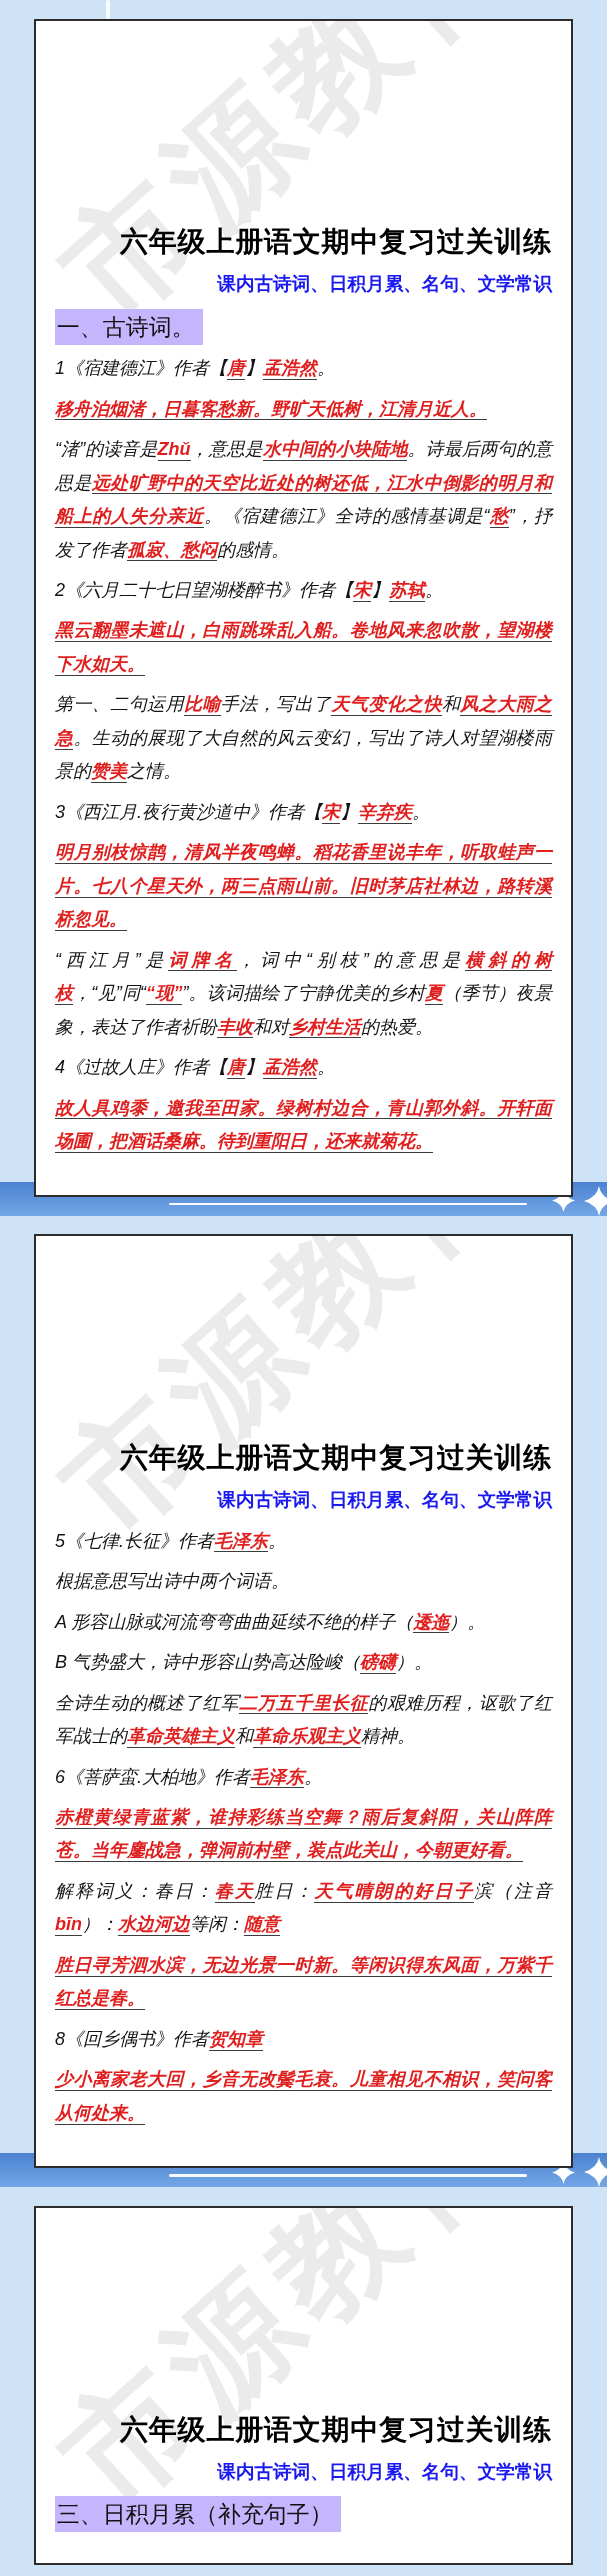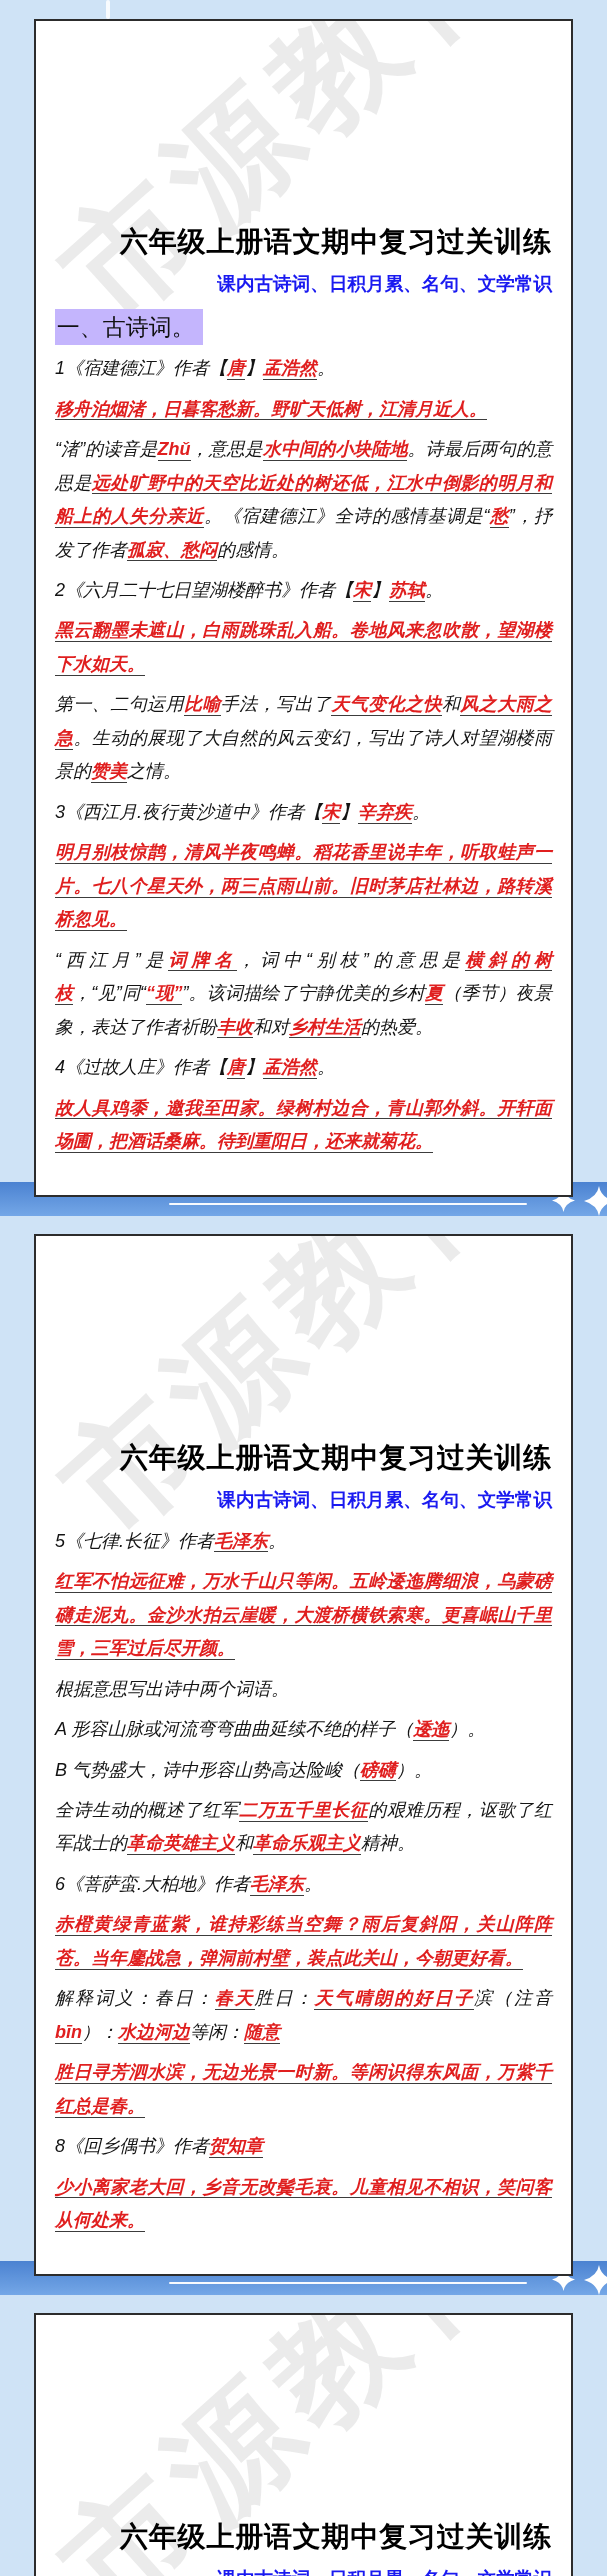--- a/index.html
+++ b/index.html
@@ -126,21 +126,20 @@
       </svg>
       <svg viewBox="0 0 30 30" class="sparkle s2">
         <path d="M15 0 Q16.8 11.2 30 15 Q16.8 18.8 15 30 Q13.2 18.8 0 15 Q13.2 11.2 15 0 Z" fill="#ffffff"></path>
       </svg>
     </div>
     <section class="card">
       <div class="watermark">市源教育</div>
       <div class="card-title">六年级上册语文期中复习过关训练</div>
       <div class="card-subtitle">课内古诗词、日积月累、名句、文学常识</div>
       <p class="line"><span class="blk">5《七律.长征》作者</span><span class="red">毛泽东</span><span class="blk">。</span></p>
-      <p class="line"><span class="red">红军不怕远征难，万水千山只等闲。五岭逶迤腾细浪，乌蒙磅礴走泥丸。金沙水拍云崖暖，大渡桥横铁索寒。更喜岷山千里雪，三军过后尽开颜。</span></p>
       <p class="line"><span class="blk">根据意思写出诗中两个词语。</span></p>
       <p class="line"><span class="blk">A 形容山脉或河流弯弯曲曲延续不绝的样子（</span><span class="red">逶迤</span><span class="blk">）。</span></p>
       <p class="line"><span class="blk">B 气势盛大，诗中形容山势高达险峻（</span><span class="red">磅礴</span><span class="blk">）。</span></p>
       <p class="line"><span class="blk">全诗生动的概述了红军</span><span class="red">二万五千里长征</span><span class="blk">的艰难历程，讴歌了红军战士的</span><span class="red">革命英雄主义</span><span class="blk">和</span><span class="red">革命乐观主义</span><span class="blk">精神。</span></p>
       <p class="line"><span class="blk">6《菩萨蛮.大柏地》作者</span><span class="red">毛泽东</span><span class="blk">。</span></p>
       <p class="line"><span class="red">赤橙黄绿青蓝紫，谁持彩练当空舞？雨后复斜阳，关山阵阵苍。当年鏖战急，弹洞前村壁，装点此关山，今朝更好看。</span></p>
       <p class="line"><span class="blk">解释词义：春日：</span><span class="red">春天</span><span class="blk">胜日：</span><span class="red">天气晴朗的好日子</span><span class="blk">滨（注音 </span><span class="red">bīn</span><span class="blk">）：</span><span class="red">水边河边</span><span class="blk">等闲：</span><span class="red">随意</span></p>
       <p class="line"><span class="red">胜日寻芳泗水滨，无边光景一时新。等闲识得东风面，万紫千红总是春。</span></p>
       <p class="line"><span class="blk">8《回乡偶书》作者</span><span class="red">贺知章</span></p>
       <p class="line"><span class="red">少小离家老大回，乡音无改鬓毛衰。儿童相见不相识，笑问客从何处来。</span></p>

